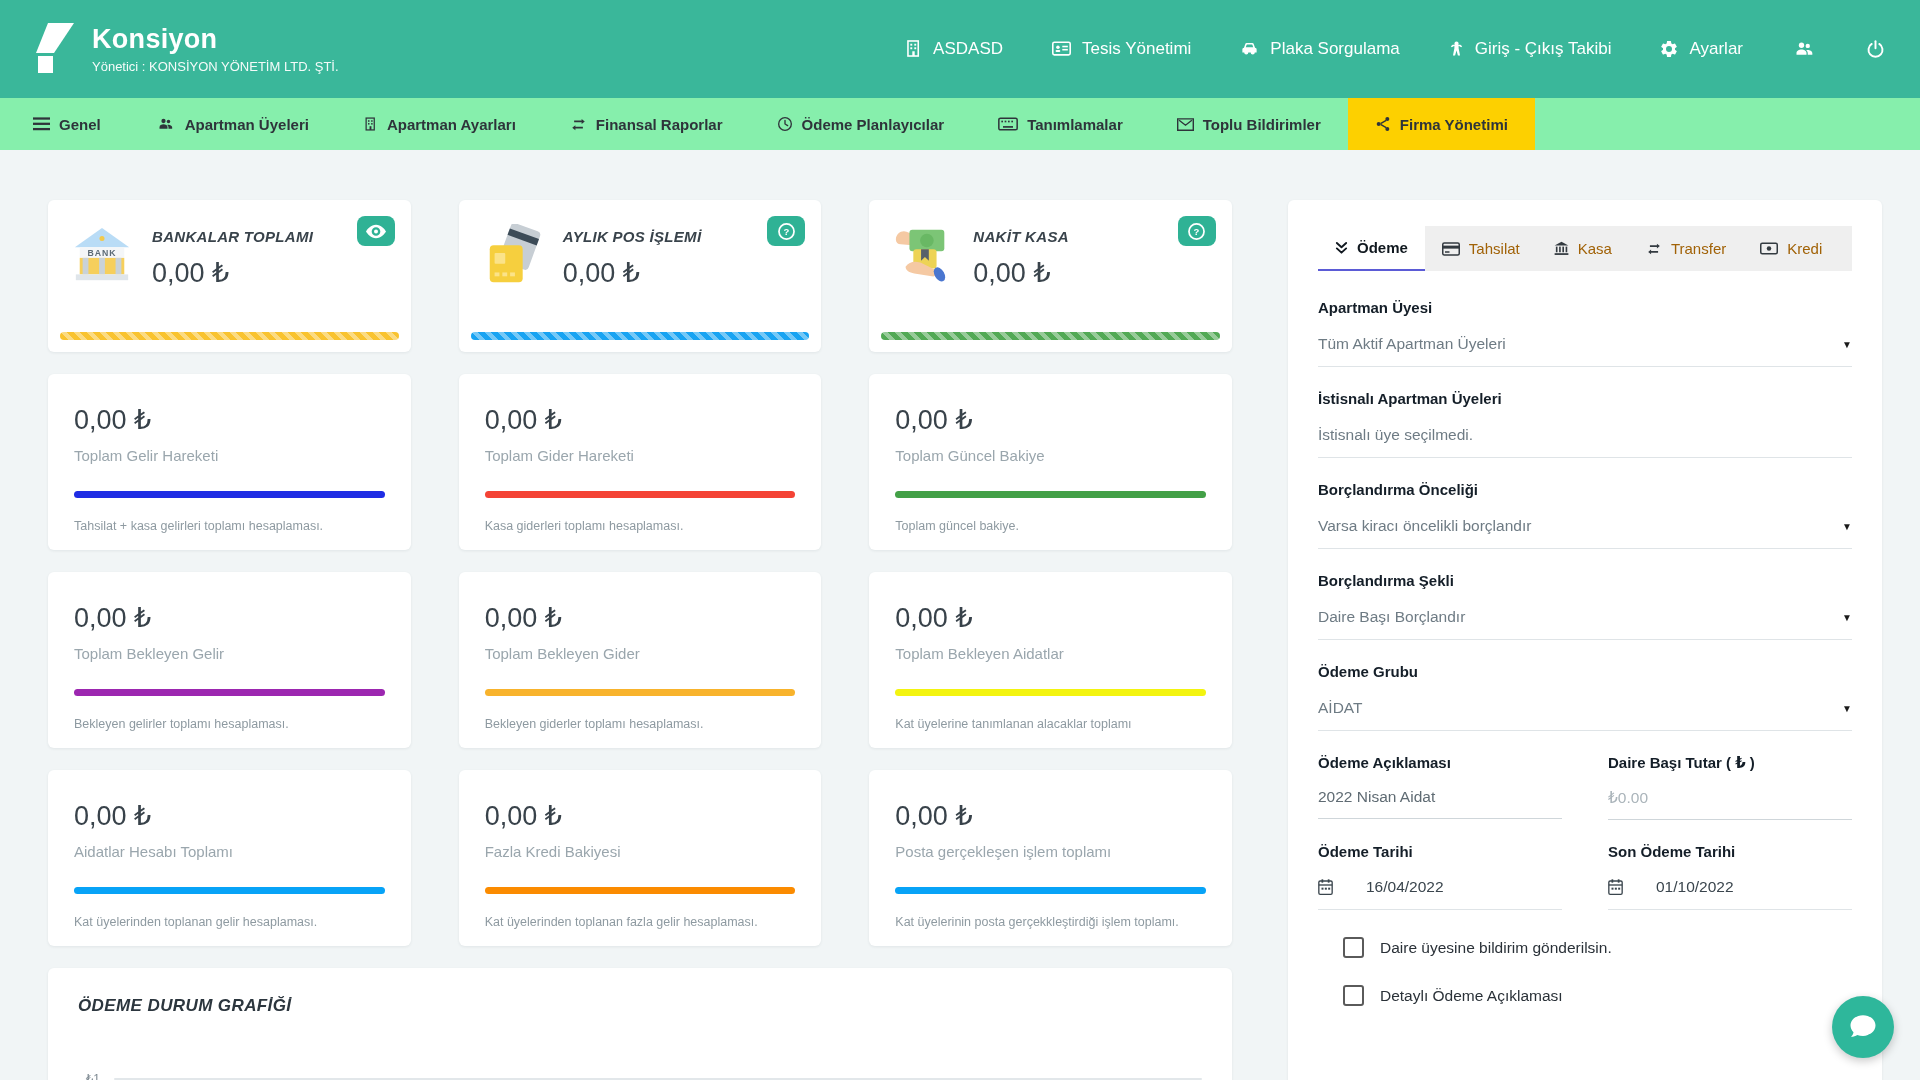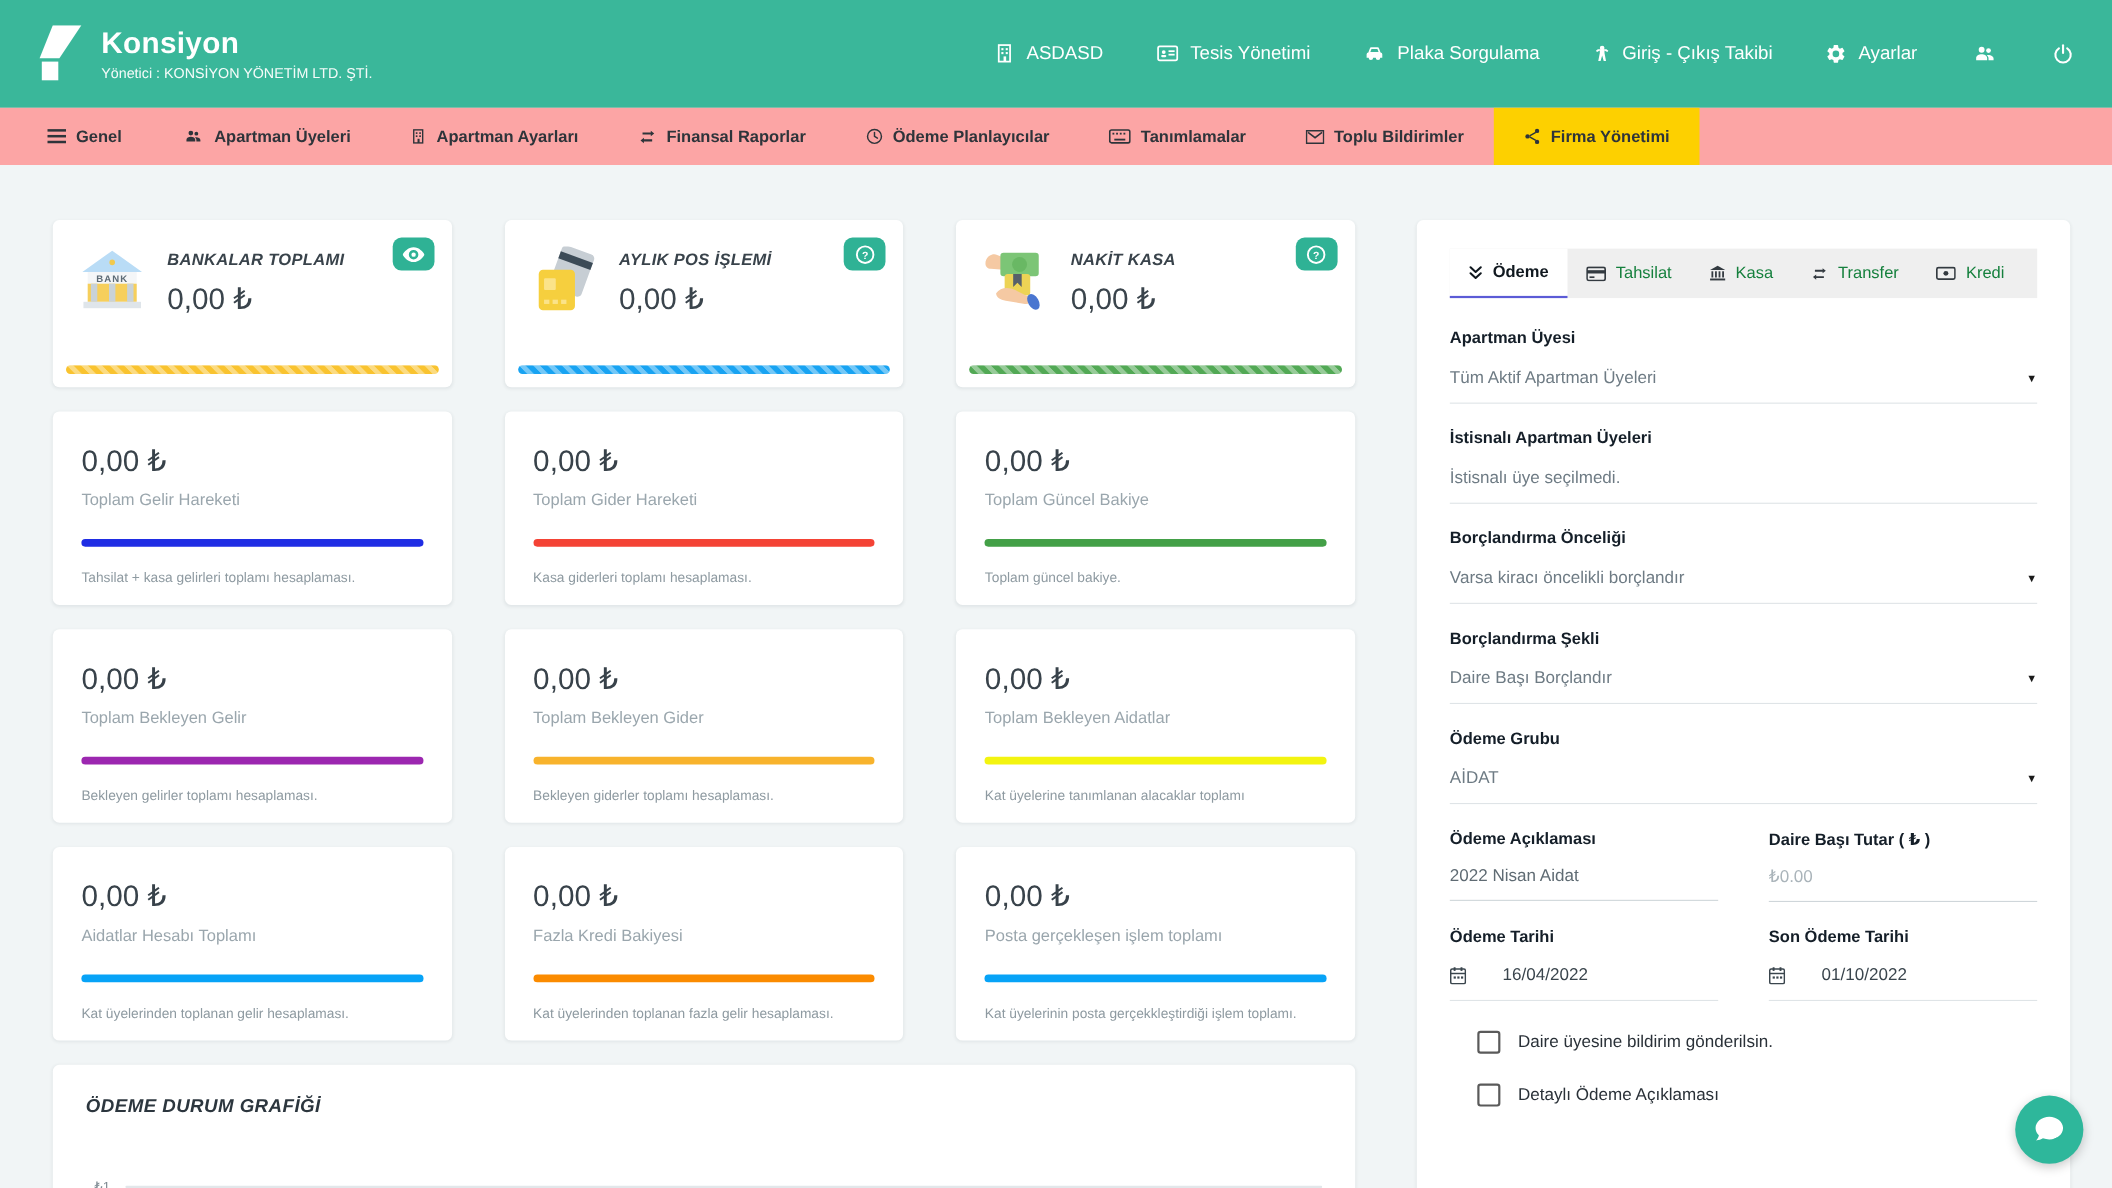--- a/index.html
+++ b/index.html
@@ -17,21 +17,21 @@
     padding:0 34px 0 30px;
   }
   .brand { display:flex; align-items:center; gap:16px; cursor:pointer; }
   .brand-name { font-size:27px; font-weight:700; letter-spacing:.3px; }
   .brand-sub { font-size:13px; margin-top:4px; opacity:.95; }
   .topnav { display:flex; align-items:center; gap:48px; }
   .nav-item { display:flex; align-items:flex-start; gap:10px; font-size:17px; cursor:pointer; white-space:nowrap; }
   .icon-btn { background:none; border:none; color:#fff; cursor:pointer; }
 
   
-  .tabbar { height:52px; background:#fca5a5; display:flex; padding-left:16px; }
+  .tabbar { height:52px; background:#86efac; display:flex; padding-left:6px; }
   .tab {
     display:flex; align-items:center; gap:9px; padding:0 27px;
     font-size:15px; font-weight:700; color:#2e343a; cursor:pointer; white-space:nowrap;
   }
   .tab.active { background:#fdd000; }
 
   
   .content { display:flex; align-items:flex-start; gap:56px; padding:50px 0 0 48px; }
   .left { width:1184px; }
   .cards3 { display:grid; grid-template-columns:repeat(3,1fr); gap:48px; margin-bottom:22px; }
@@ -69,21 +69,21 @@
   .chart-title { font-size:17px; font-weight:700; color:#2c363e; letter-spacing:.4px;font-style:italic; }
   .chart-axis-row { display:flex; align-items:center; gap:14px; margin-top:56px; }
   .chart-tick { font-size:12px; color:#7d8991; min-width:22px; text-align:right; }
   .chart-gridline { flex:1; height:2px; background:#e2e7ea; border-radius:1px; }
 
   
   .panel { width:594px; padding:26px 30px 40px; height:960px; }
   .ptabs { display:flex; background:#efefef; }
   .ptab {
     display:flex; align-items:center; gap:9px; padding:13px 17px;
-    font-size:15px; color:#15803d; cursor:pointer; white-space:nowrap;
+    font-size:15px; color:#a16207; cursor:pointer; white-space:nowrap;
   }
   .ptab.active { background:#fff; font-weight:700; color:#10181f; border-bottom:2px solid #5b5bd6; }
 
   .form { margin-top:28px; }
   .f-group { margin-bottom:23px; }
   .f-label { font-weight:700; font-size:15px; color:#141e28; }
   .f-value {
     display:flex; justify-content:space-between; align-items:center;
     margin-top:19px; padding-bottom:13px; border-bottom:1px solid #dfe4e7;
     color:#6e7b84; font-size:15.5px; cursor:pointer;

